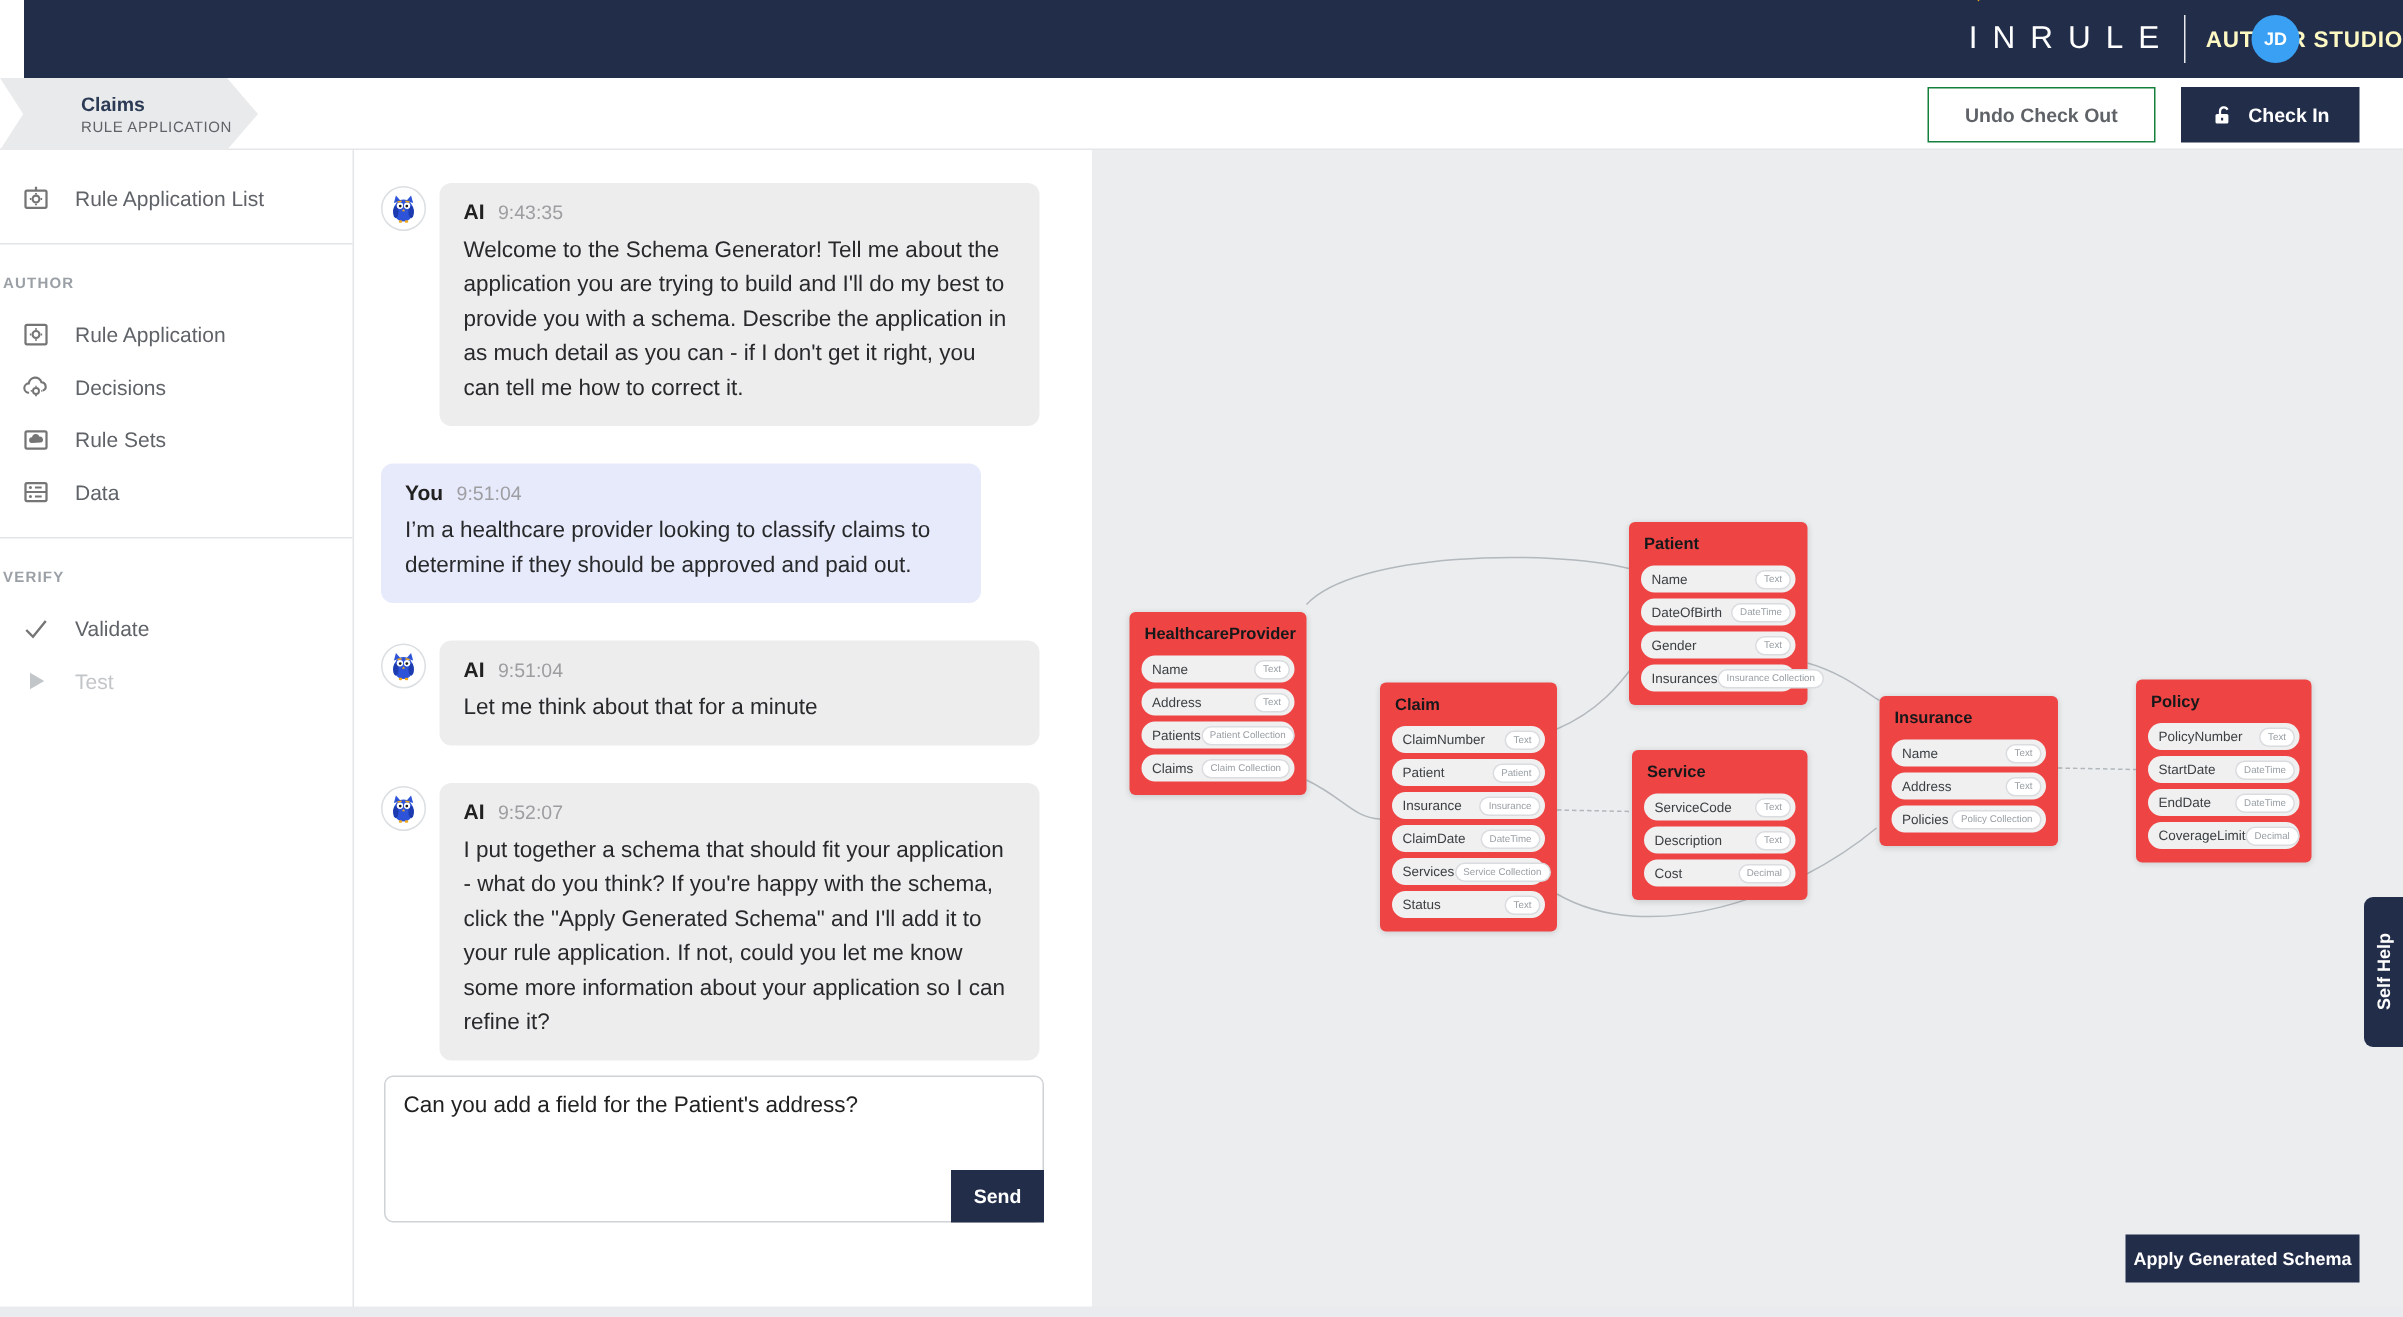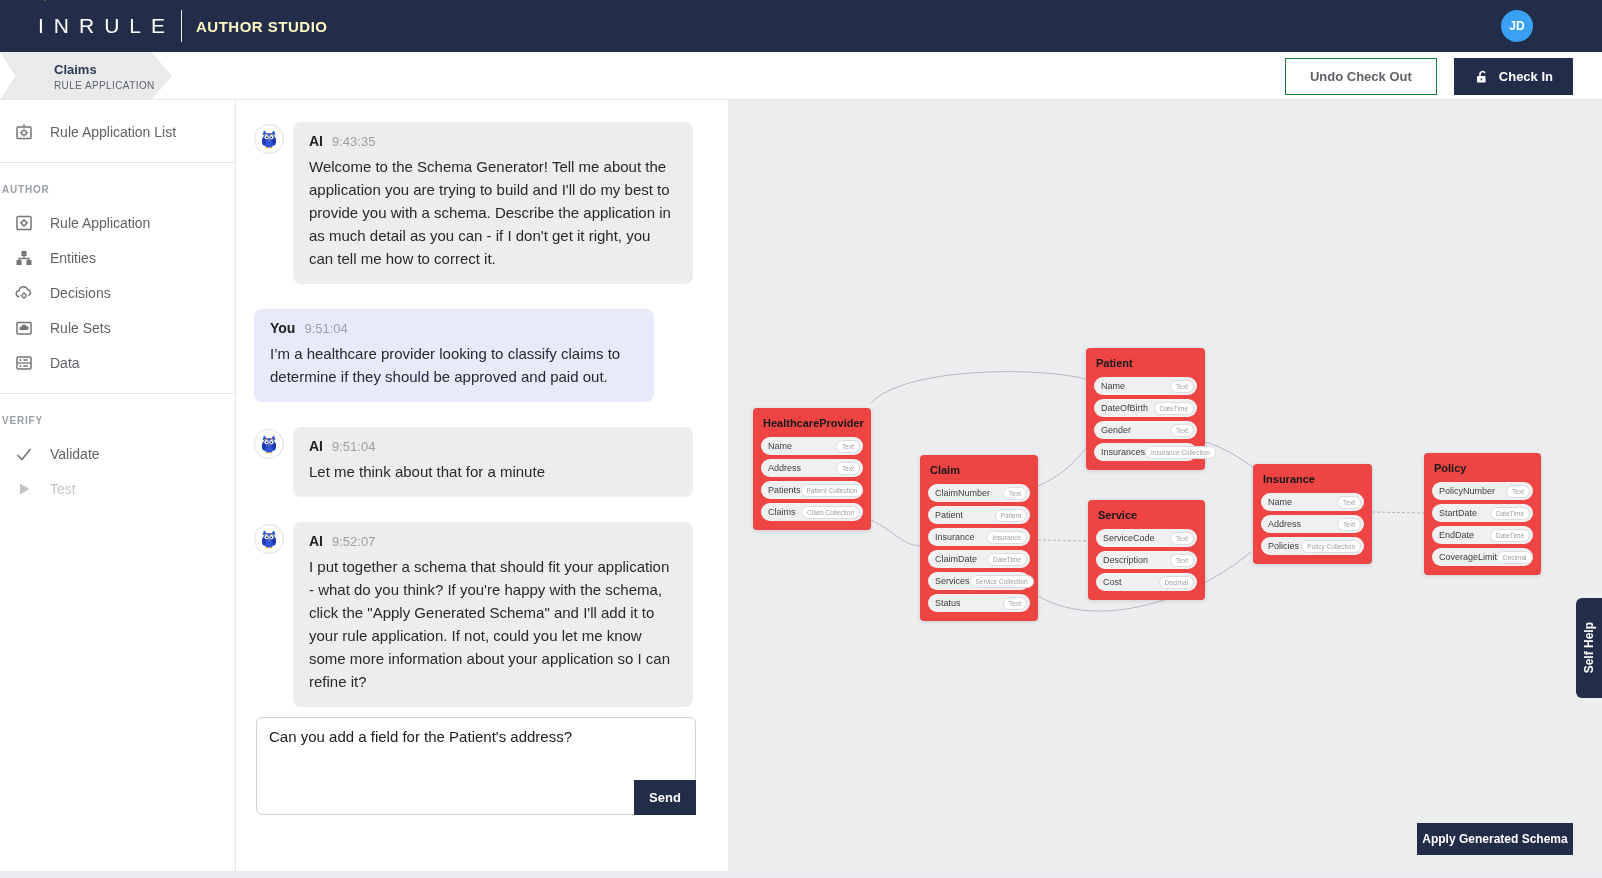--- a/index.html
+++ b/index.html
@@ -1,19 +1,19 @@
 <!DOCTYPE html>
 <html><head>
 <meta charset="utf-8">
 <style>
   * { margin:0; padding:0; box-sizing:border-box; }
   html,body { width:1602px; height:878px; font-family:"Liberation Sans", sans-serif; background:#fff; overflow:hidden; }
 
   
-  .navbar { position:absolute; left:0; top:0; right:0; height:52px; background:#222d4a; display:flex; align-items:center; }
+  .navbar { position:absolute; left:16px; top:0; right:0; height:52px; background:#222d4a; display:flex; align-items:center;justify-content:flex-end; }
   .logo-wrap { display:flex; align-items:center; margin-left:38px; position:relative; }
   .logo-tri { position:absolute; left:2px; top:-16px; width:0; height:0; border-left:5px solid transparent; border-right:5px solid transparent; border-top:7px solid #f0a81c; }
   .logo-text { color:#fff; font-size:21px; letter-spacing:10px; font-weight:400; }
   .logo-divider { width:1px; height:32px; background:#fff; margin:0 14px 0 6px; opacity:.9; }
   .product-name { color:#fef9c3; font-size:15px; font-weight:bold; letter-spacing:.5px; }
   .user-avatar { position:absolute; right:69px; top:10px; width:32px; height:32px; border-radius:50%; background:#3aa0f4; color:#fff; font-size:12px; font-weight:bold; display:flex; align-items:center; justify-content:center; cursor:pointer; }
 
   
   .topbar { position:absolute; left:0; top:52px; right:0; height:48px; background:#fff; border-bottom:1px solid #e4e6e8; }
   .crumb { position:absolute; left:0; top:0; width:172px; height:48px; background:#e9eaeb; clip-path:polygon(0% 0%, 88% 0%, 100% 50%, 88% 100%, 0% 100%, 9% 50%); display:flex; flex-direction:column; justify-content:center; padding-left:54px; cursor:pointer; }
@@ -106,29 +106,20 @@
     </div>
     <div class="side-divider"></div>
     <div class="side-section">AUTHOR</div>
     <div class="side-item">
       <svg class="sicon" viewBox="0 0 20 20">
           <rect x="3" y="3.5" width="14" height="13" rx="1" fill="none" stroke="#757575" stroke-width="1.5"></rect>
           <circle cx="10" cy="10" r="2.3" fill="none" stroke="#757575" stroke-width="1.4"></circle>
           <path d="M10 6.9 v-1 M10 13.1 v1 M6.9 10 h-1 M14.1 10 h-1" stroke="#757575" stroke-width="1.3"></path>
         </svg>
       <span class="lbl">Rule Application</span>
-    </div>
-    <div class="side-item">
-      <svg class="sicon" viewBox="0 0 20 20">
-          <rect x="7.5" y="3" width="5" height="5" fill="#757575"></rect>
-          <rect x="2.5" y="12" width="5" height="5" fill="#757575"></rect>
-          <rect x="12.5" y="12" width="5" height="5" fill="#757575"></rect>
-          <path d="M10 8 v2.5 M5 12 v-1.5 h10 V12" fill="none" stroke="#757575" stroke-width="1.3"></path>
-        </svg>
-      <span class="lbl">Entities</span>
     </div>
     <div class="side-item">
       <svg class="sicon" viewBox="0 0 20 20">
           <path d="M5.4 13.8 a3.1 3.1 0 0 1 -.2-6.2 a4.3 4.3 0 0 1 8.4-.8 a2.9 2.9 0 0 1 1 5.6" fill="none" stroke="#757575" stroke-width="1.4"></path>
           <circle cx="10" cy="12.6" r="2" fill="none" stroke="#757575" stroke-width="1.3"></circle>
           <path d="M10 9.9 v-.8 M10 15.3 v.8 M7.3 12.6 h-.8 M13.5 12.6 h.8" stroke="#757575" stroke-width="1.2"></path>
         </svg>
       <span class="lbl">Decisions</span>
     </div>
     <div class="side-item">

